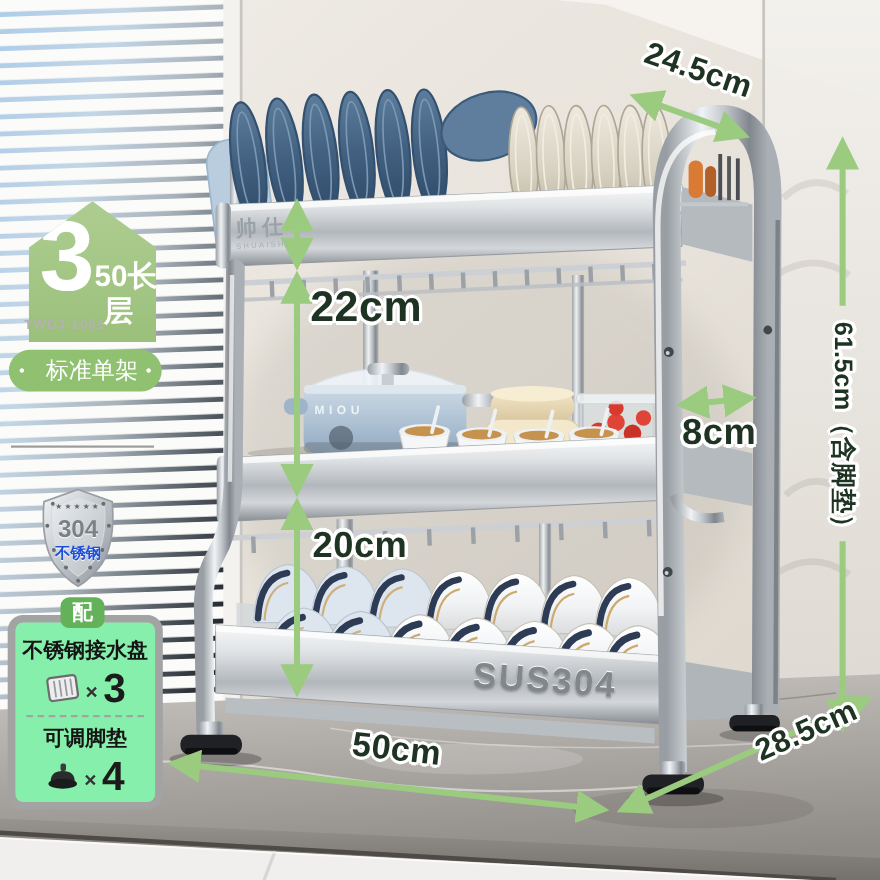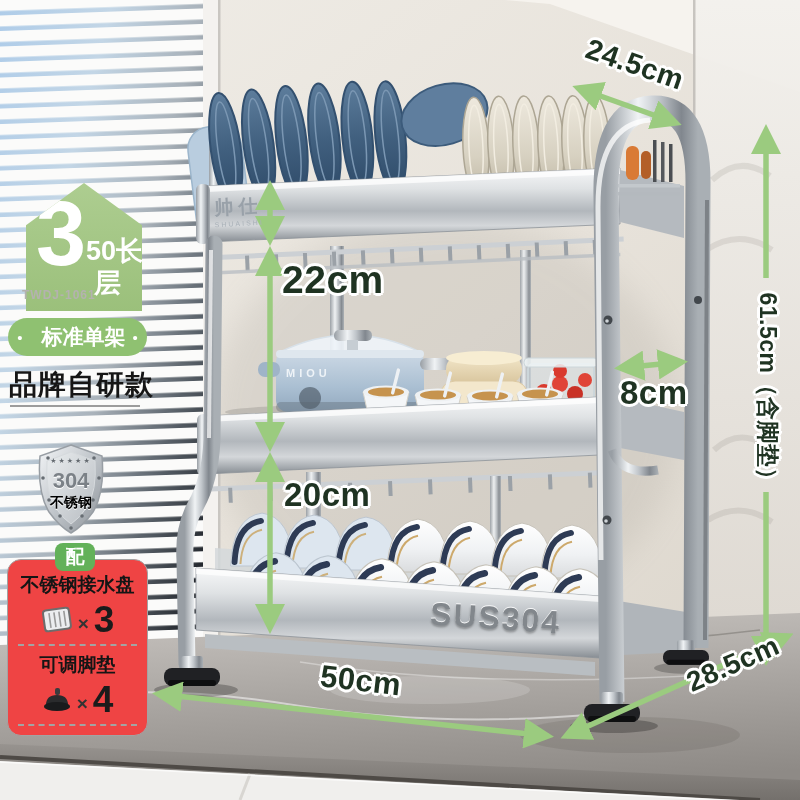--- a/index.html
+++ b/index.html
@@ -15,36 +15,36 @@
   .badge{left:26px;top:183px;width:116px;height:128px;
          clip-path:polygon(50% 0,100% 33%,100% 100%,0 100%,0 33%);
          background:linear-gradient(180deg,#adcd90,#9bc07b);color:#fff;}
   .badge .n3{position:absolute;left:10px;top:6px;font-size:90px;font-weight:800;line-height:1;}
   .badge .len{position:absolute;left:60px;top:50px;font-size:27px;font-weight:800;}
   .badge .tier{position:absolute;left:68px;top:82px;font-size:27px;font-weight:800;}
   .model{left:22px;top:288px;width:110px;text-align:left;font-size:12px;font-weight:700;
          color:#b4b2af;letter-spacing:1px;}
   .pill{left:8px;top:318px;width:139px;height:38px;background:#8fc171;border-radius:19px;
         display:flex;align-items:center;justify-content:center;gap:7px;color:#fff;}
-  .pill .lbl{font-size:21px;font-weight:700;margin-left:12px;}
+  .pill .lbl{font-size:21px;font-weight:400;margin-left:12px;}
   .pill .dot{font-size:15px;}
   .feat{left:9px;top:366px;font-size:28px;font-weight:900;color:#161616;letter-spacing:1px;}
   .feat2{top:412px;}
   .divline{left:10px;top:405px;width:130px;height:2px;background:#9c9c9c;}
   .shield{left:34px;top:444px;width:74px;height:112px;}
   .shield .st{position:absolute;left:0;top:13px;width:74px;text-align:center;font-size:7px;
               letter-spacing:2px;color:#646a70;}
   .shield .num{position:absolute;left:0;top:24px;width:74px;text-align:center;font-size:22px;
               font-weight:900;color:#7b8187;text-shadow:0 1px 0 #fff;}
   .shield .nm{position:absolute;left:0;top:50px;width:74px;text-align:center;font-size:14px;
-              font-weight:800;color:#000000;text-shadow:0 1px 0 #fff;}
+              font-weight:800;color:#1d4ed8;text-shadow:0 1px 0 #fff;}
   .tab{left:55px;top:543px;width:40px;height:28px;background:#63b159;border-radius:8px;
        color:#fff;font-size:19px;font-weight:800;display:flex;align-items:center;
        justify-content:center;z-index:3;}
-  .incbox{left:7px;top:559px;width:141px;height:177px;background:#ef4444;border:1px solid #a3a3a3;
+  .incbox{left:7px;top:559px;width:141px;height:177px;background:#86efac;border:7px solid #a3a3a3;
           border-radius:14px;z-index:2;box-sizing:border-box;padding-top:12px;}
   .inc-name{text-align:center;font-size:19px;font-weight:800;color:#151515;}
   .inc-row{display:flex;align-items:center;justify-content:center;gap:5px;height:44px;}
   .inc-x{font-size:19px;font-weight:700;color:#333;margin-top:8px;}
   .inc-q{font-size:37px;font-weight:900;color:#1b1b1b;}
   .inc-div{border-top:2px dashed #a3a3a3;margin:2px 10px 6px 10px;}
   
   .brand{left:214px;top:194px;transform:rotate(-3deg);text-align:center;}
   .brand .cn{font-size:19px;font-weight:700;color:#99a1a9;letter-spacing:5px;}
   .brand .en{font-size:7px;color:#a9b1b8;letter-spacing:2px;}
@@ -404,21 +404,20 @@
   <div class="n3">3</div>
   <div class="len">50长</div>
   <div class="tier">层</div>
 </div>
 <div class="ov model">TWDJ-1061</div>
 <div class="ov pill">
   <span class="dot">•</span>
   <span class="lbl">标准单架</span>
   <span class="dot">•</span>
 </div>
-<div class="ov feat">品牌自研款</div>
 <div class="ov divline"></div>
 
 <div class="ov shield">
   <svg width="74" height="92" viewBox="0 0 74 92">
     <defs>
       <linearGradient id="shG" x1="0" y1="0" x2="1" y2="1">
         <stop offset="0" stop-color="#f3f5f7"></stop>
             <stop offset=".5" stop-color="#c0c5ca"></stop>
         <stop offset="1" stop-color="#8d9399"></stop>
       </linearGradient>

